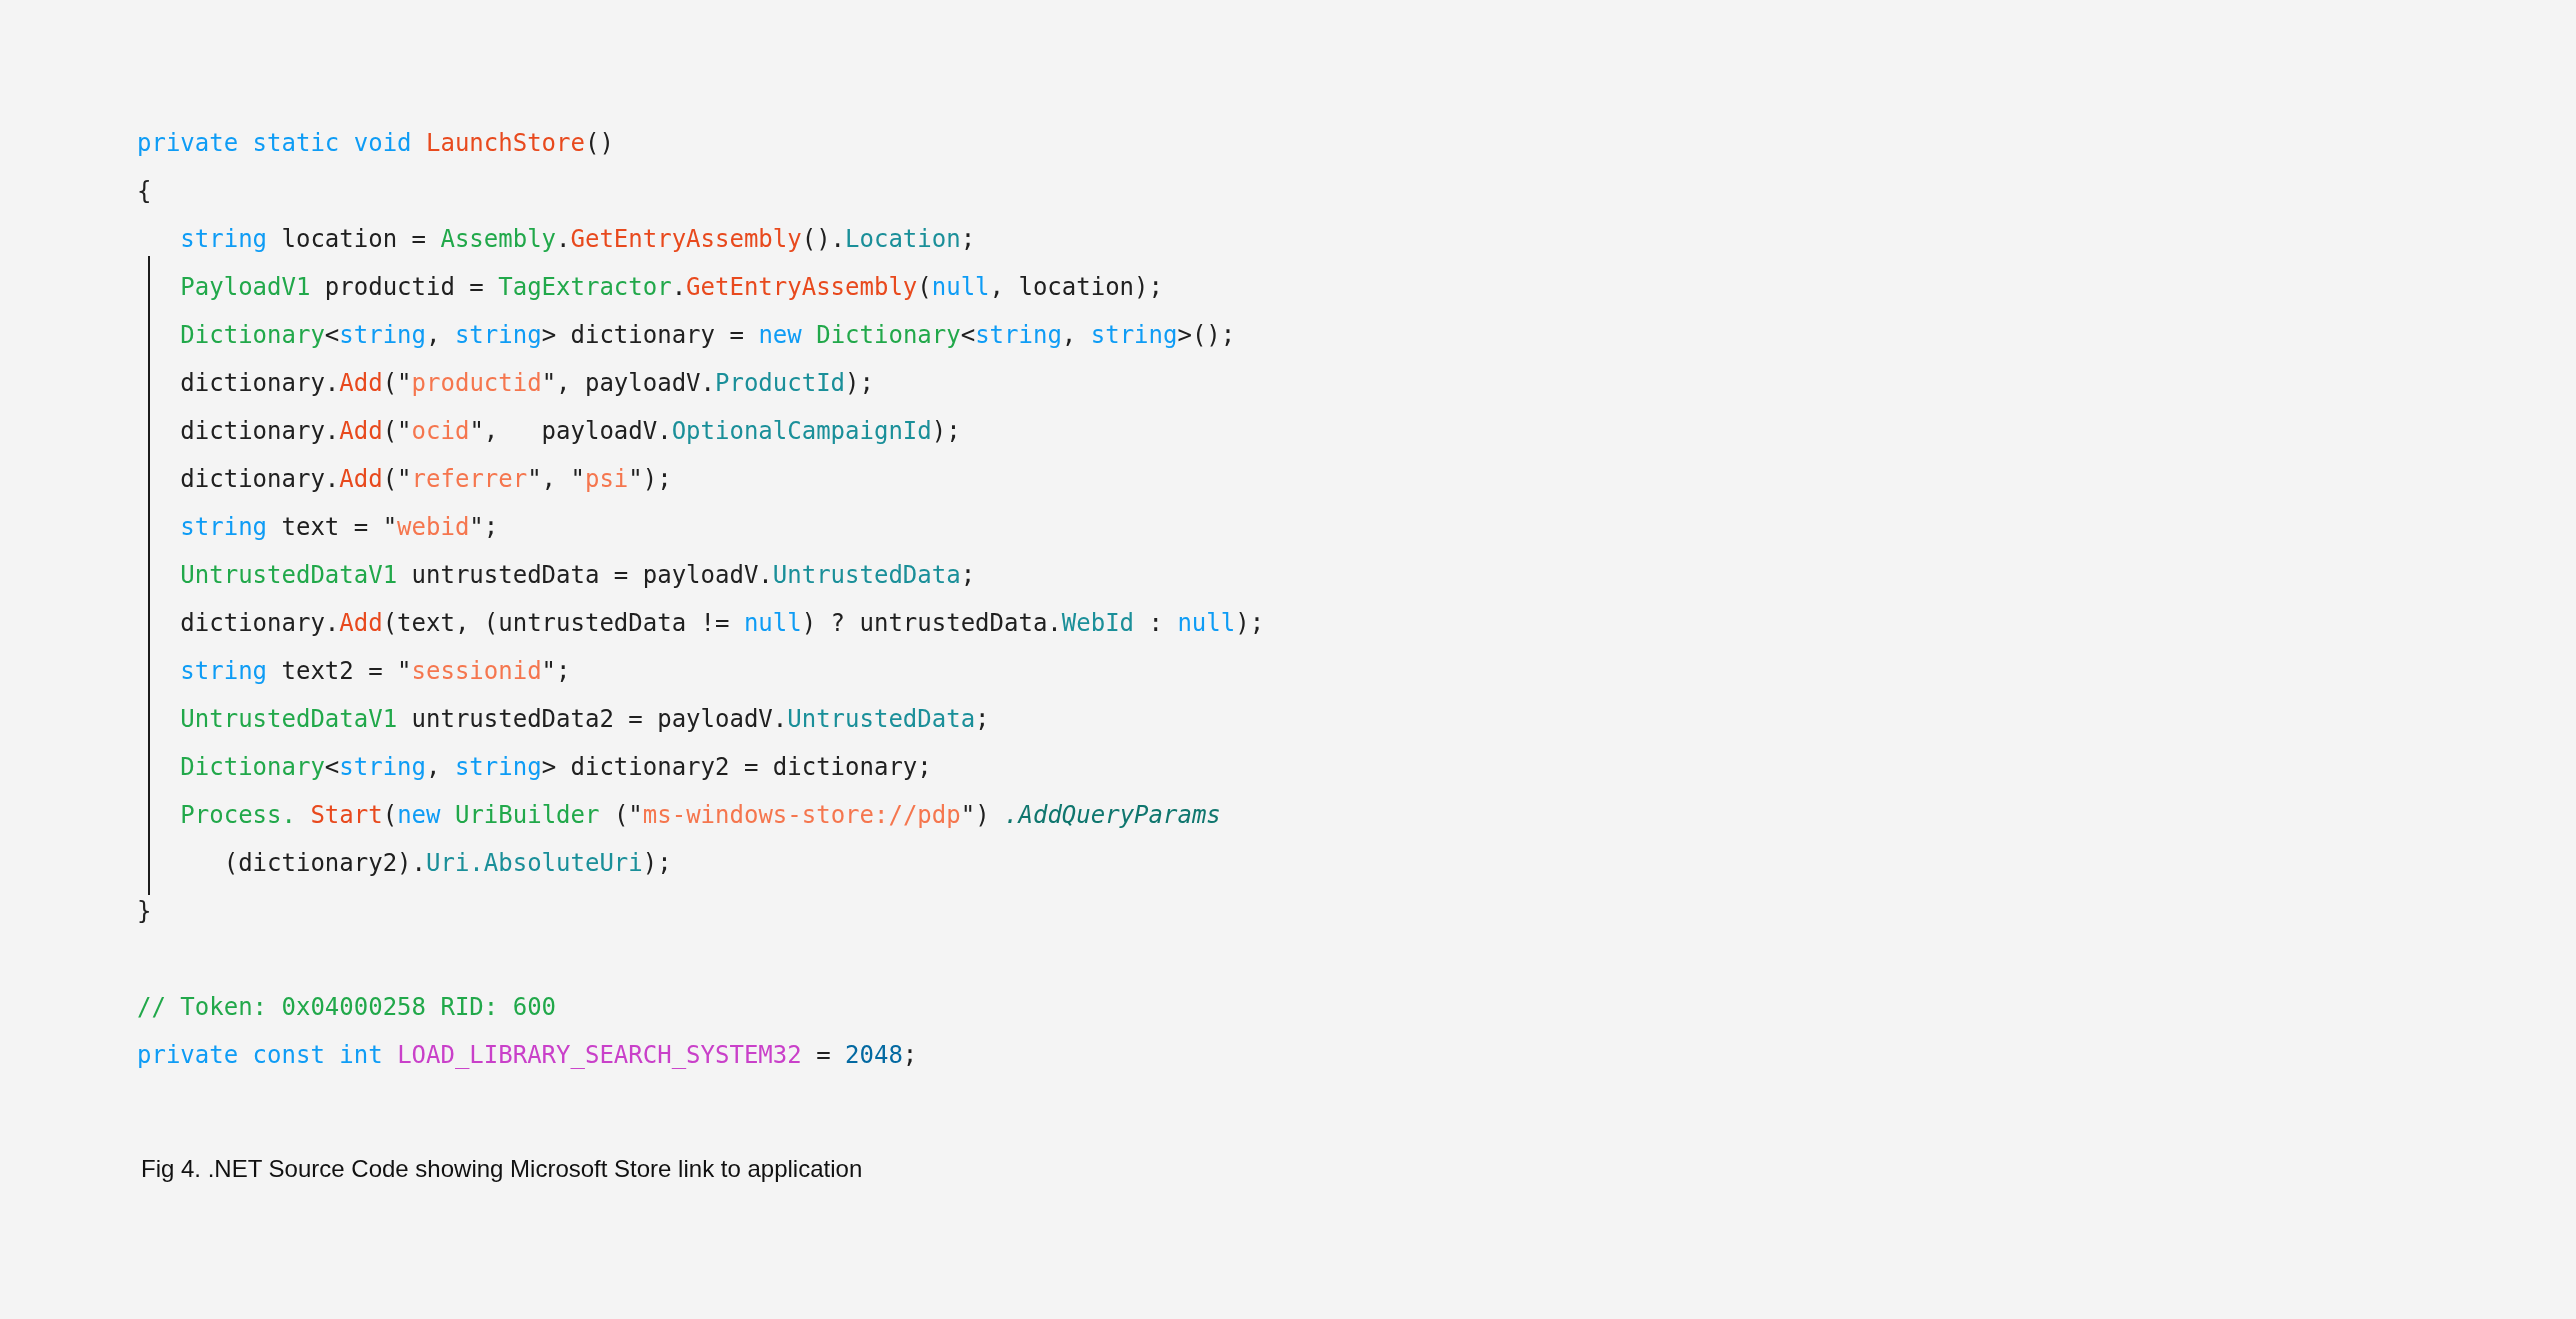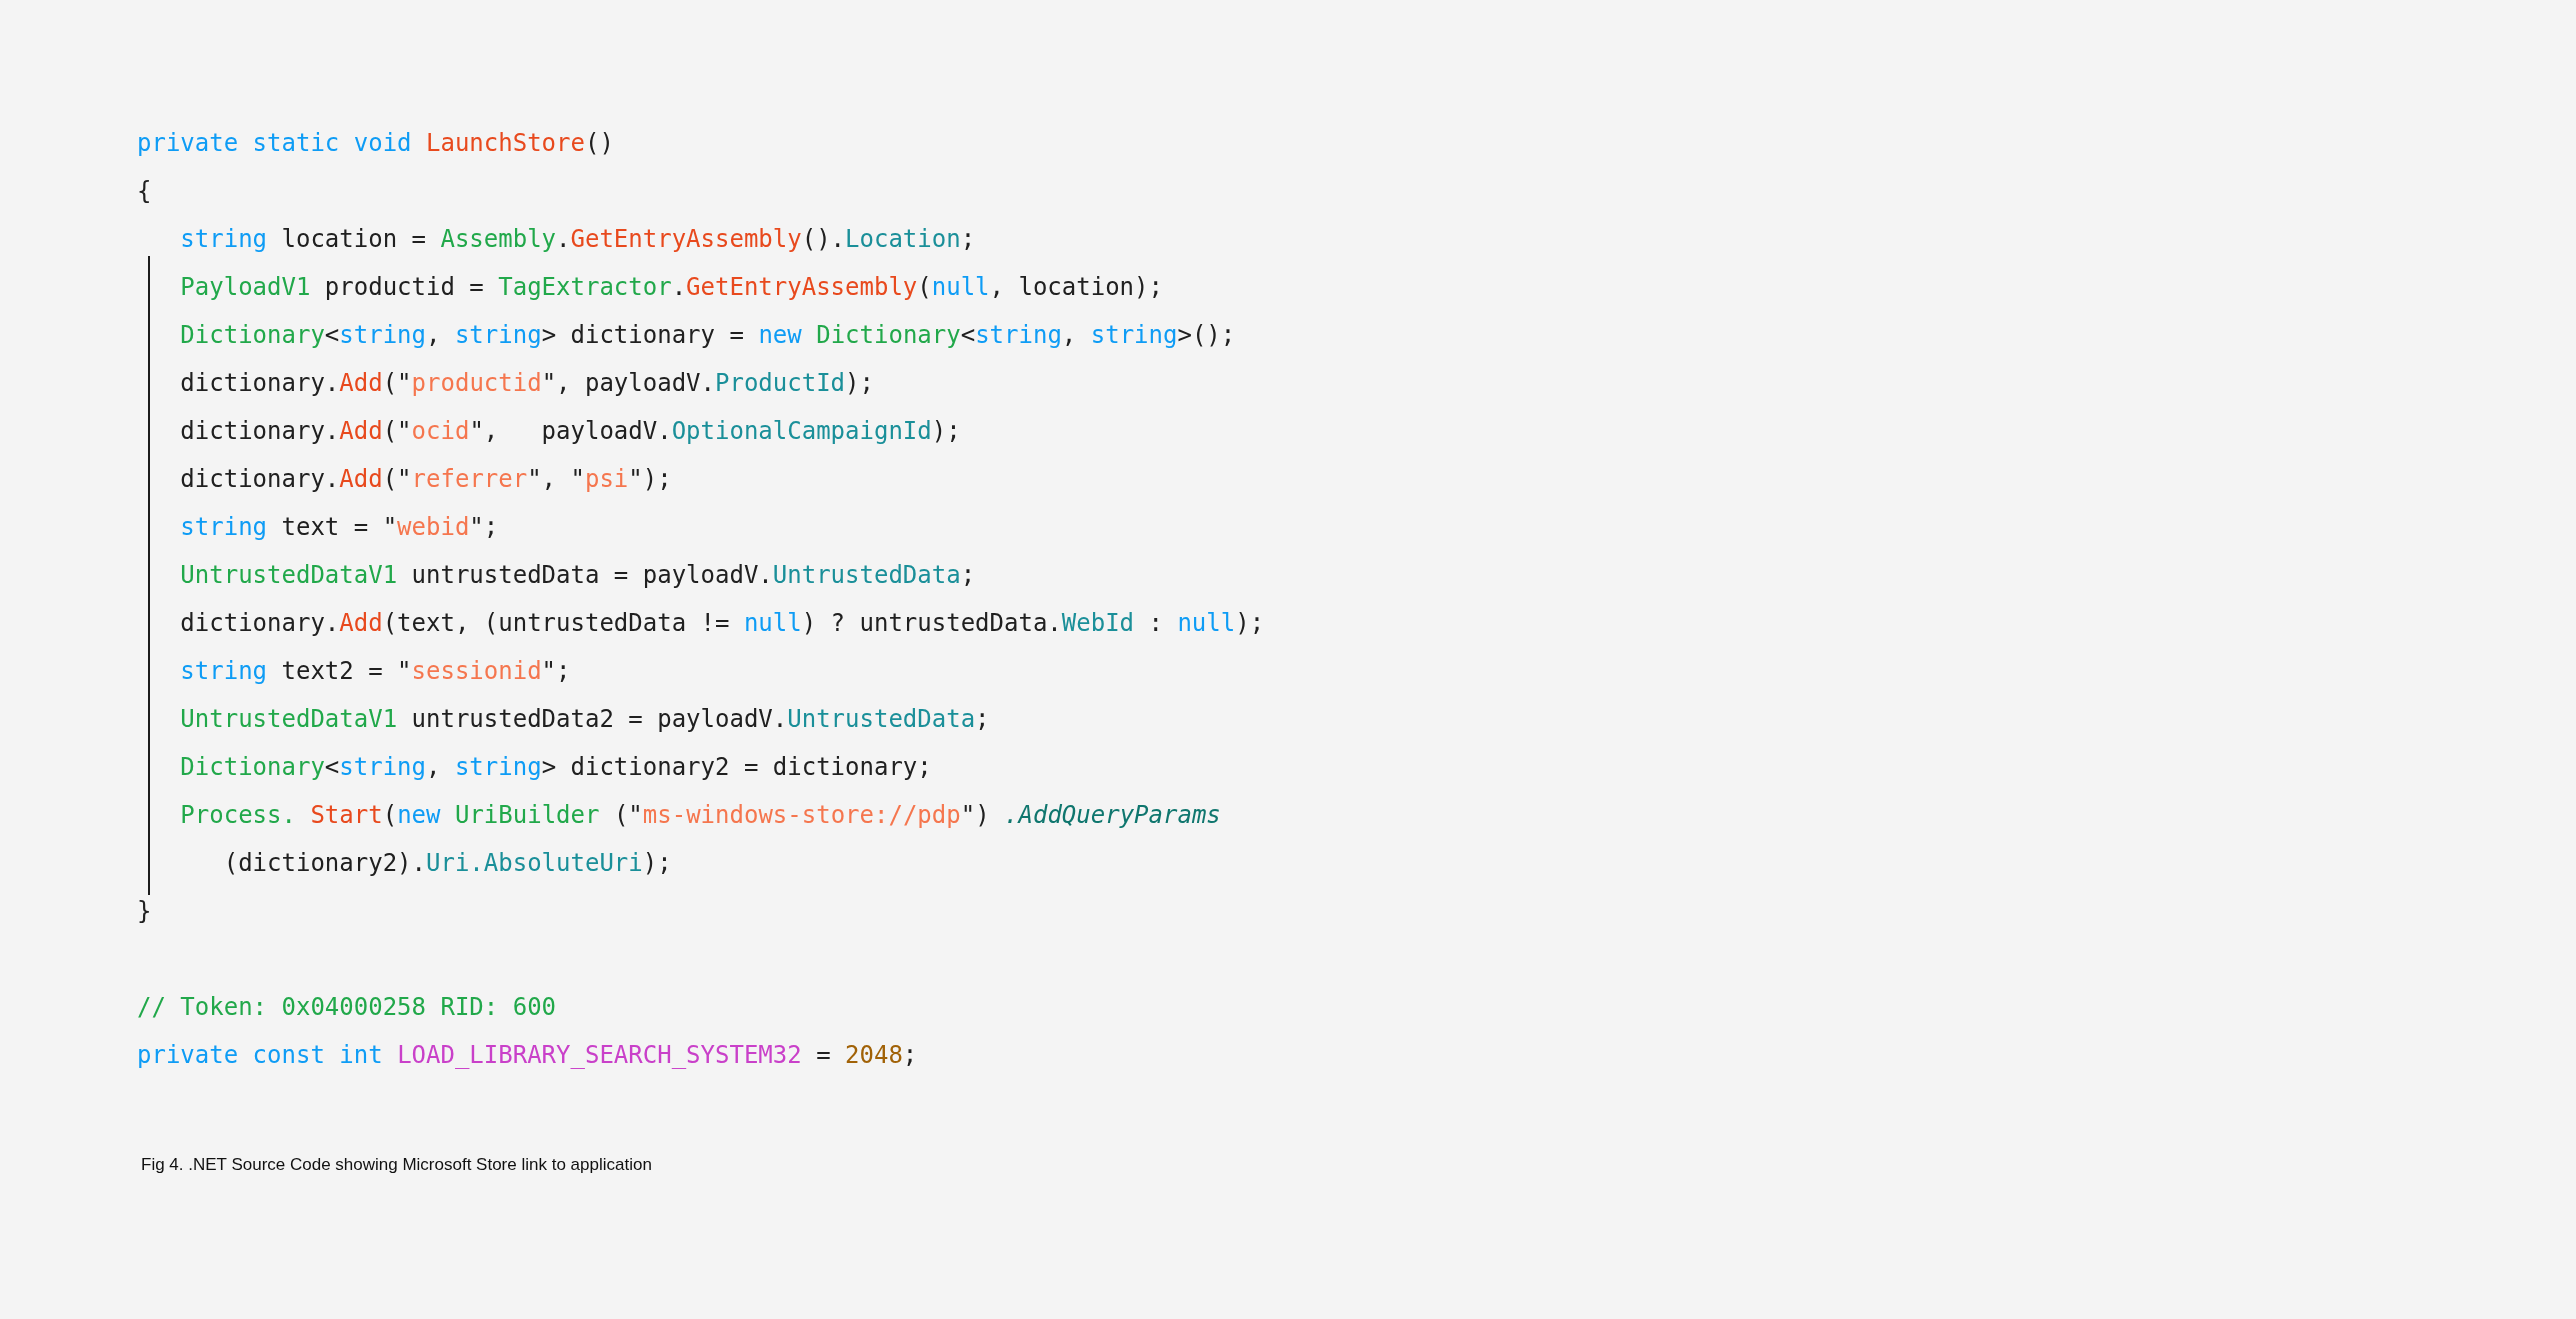--- a/index.html
+++ b/index.html
@@ -44,42 +44,42 @@
     height: 48px;
   }
 
   
   .kw   { color: #0e9cf5; }  
   .typ  { color: #21a84a; }  
   .mth  { color: #e8491d; }  
   .str  { color: #f5764e; }  
   .prp  { color: #1a8f99; }  
   .cmt  { color: #21a84a; }  
-  .num  { color: #a16207; }  
+  .num  { color: #0369a1; }  
   .cst  { color: #c940c9; }  
   .pln  { color: #202020; }  
   .ext  { color: #0f766e; font-style: italic; }  
 
   
   #indent-guide {
     position: absolute;
     left: 148px;
     top: 256px;
     width: 2.4px;
     height: 639px;
     background: #1c1c1c;
   }
 
   
   #caption {
     position: absolute;
     left: 141px;
     top: 1155px;
     font-family: "Liberation Sans", sans-serif;
-    font-size: 17px;
+    font-size: 24px;
     color: #111111;
     white-space: pre;
   }
 </style>
 </head>
 <body>
 
 <div id="page">
 
   <div id="indent-guide"></div>

